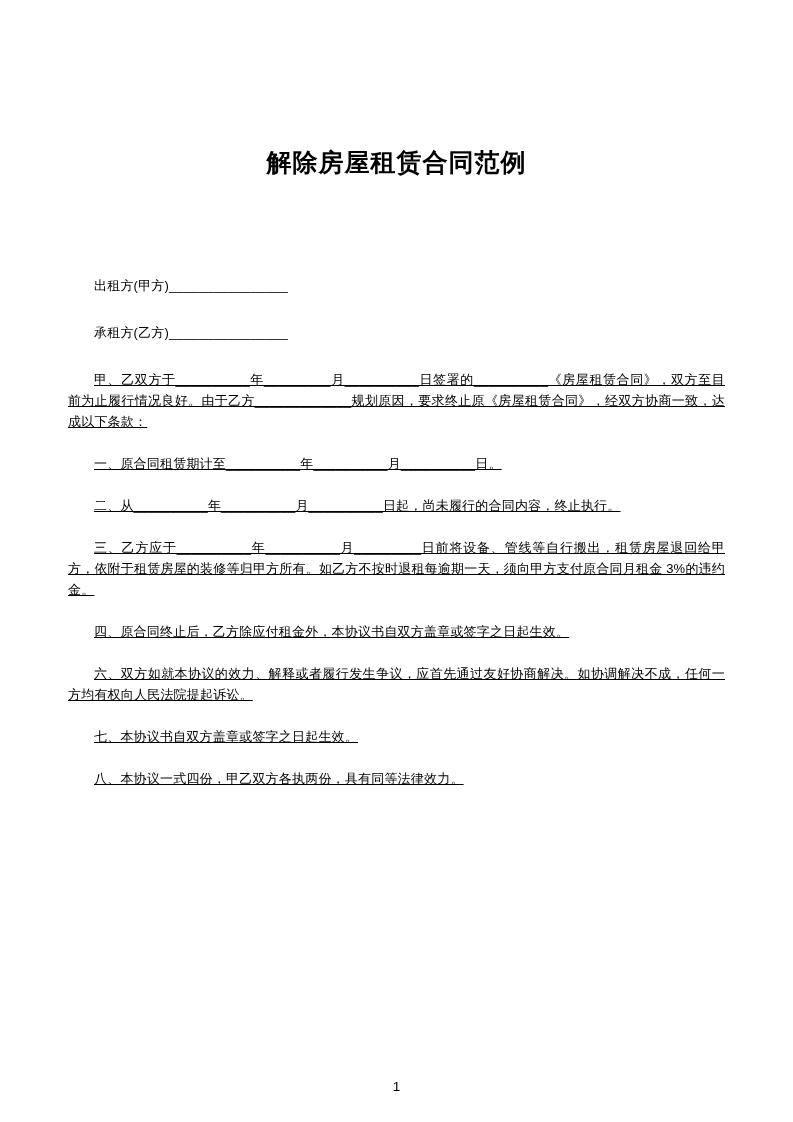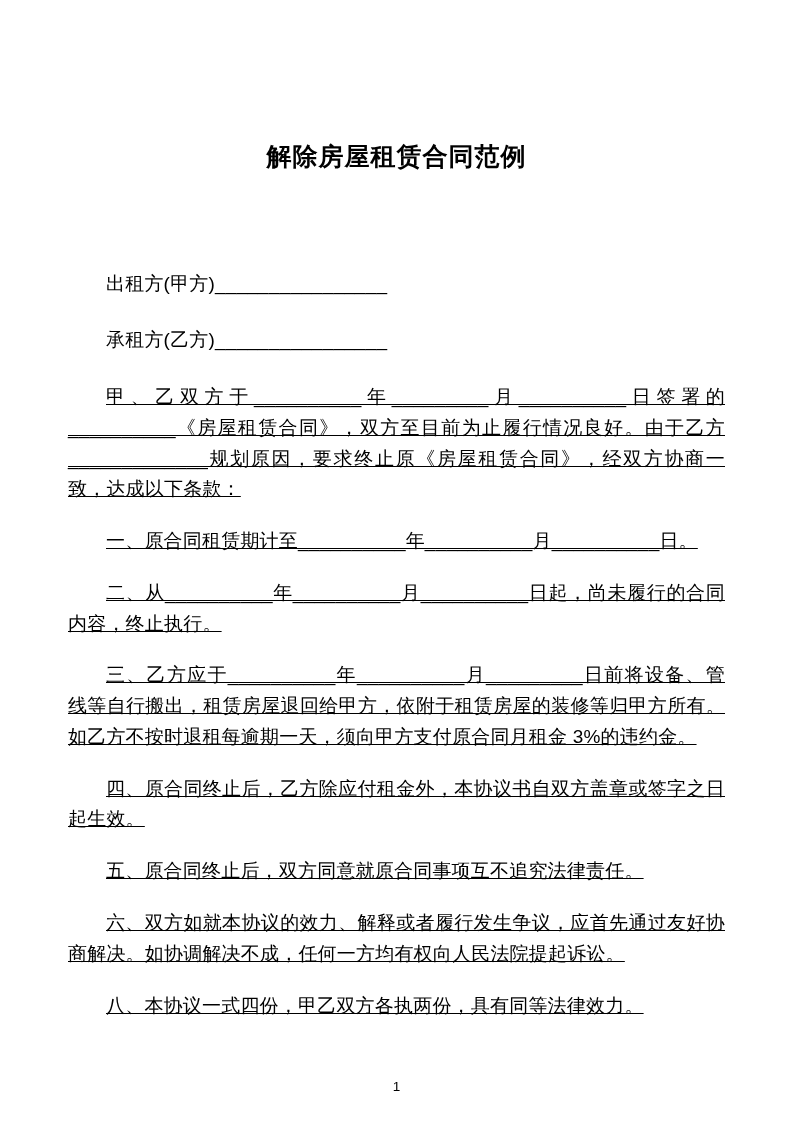--- a/index.html
+++ b/index.html
@@ -12,37 +12,37 @@
     height: 1122px;
     font-family: "Liberation Sans", sans-serif;
     color: #000000;
     position: relative;
     overflow: hidden;
   }
   .page {
     width: 793px;
     height: 1122px;
     box-sizing: border-box;
-    padding: 8px 68px;
+    padding: 14px 68px;
     position: relative;
   }
   .doc-title {
     text-align: center;
     font-size: 25px;
     font-weight: bold;
     letter-spacing: 1px;
     margin: 0;
     padding-top: 132px;
     line-height: 1.3;
   }
   .body-block {
     margin-top: 96px;
   }
   .para {
-    font-size: 19px;
+    font-size: 13px;
     line-height: 1.62;
     margin: 0 0 21px 0;
     text-align: justify;
     text-justify: inter-ideograph;
     letter-spacing: 0.2px;
   }
   .para.indent {
     text-indent: 2em;
     text-decoration: underline;
   }
@@ -69,21 +69,21 @@
   <div class="body-block">
 
     <p class="para party">出租方(甲方)________________</p>
     <p class="para party">承租方(乙方)________________</p>
 
     <p class="para indent">甲、乙双方于__________年_________月__________日签署的__________《房屋租赁合同》，双方至目前为止履行情况良好。由于乙方_____________规划原因，要求终止原《房屋租赁合同》，经双方协商一致，达成以下条款：</p>
     <p class="para indent">一、原合同租赁期计至__________年__________月__________日。</p>
     <p class="para indent">二、从__________年__________月__________日起，尚未履行的合同内容，终止执行。</p>
     <p class="para indent">三、乙方应于__________年__________月_________日前将设备、管线等自行搬出，租赁房屋退回给甲方，依附于租赁房屋的装修等归甲方所有。如乙方不按时退租每逾期一天，须向甲方支付原合同月租金 3%的违约金。</p>
     <p class="para indent">四、原合同终止后，乙方除应付租金外，本协议书自双方盖章或签字之日起生效。</p>
-    <p class="para indent">五、原合同终止后，双方同意就原合同事项互不追究法律责任。</p>
     <p class="para indent">六、双方如就本协议的效力、解释或者履行发生争议，应首先通过友好协商解决。如协调解决不成，任何一方均有权向人民法院提起诉讼。</p>
+    <p class="para indent">七、本协议书自双方盖章或签字之日起生效。</p>
     <p class="para indent">八、本协议一式四份，甲乙双方各执两份，具有同等法律效力。</p>
 
   </div>
 
   <div class="page-number">1</div>
 
 </div>
 
 </body></html>

